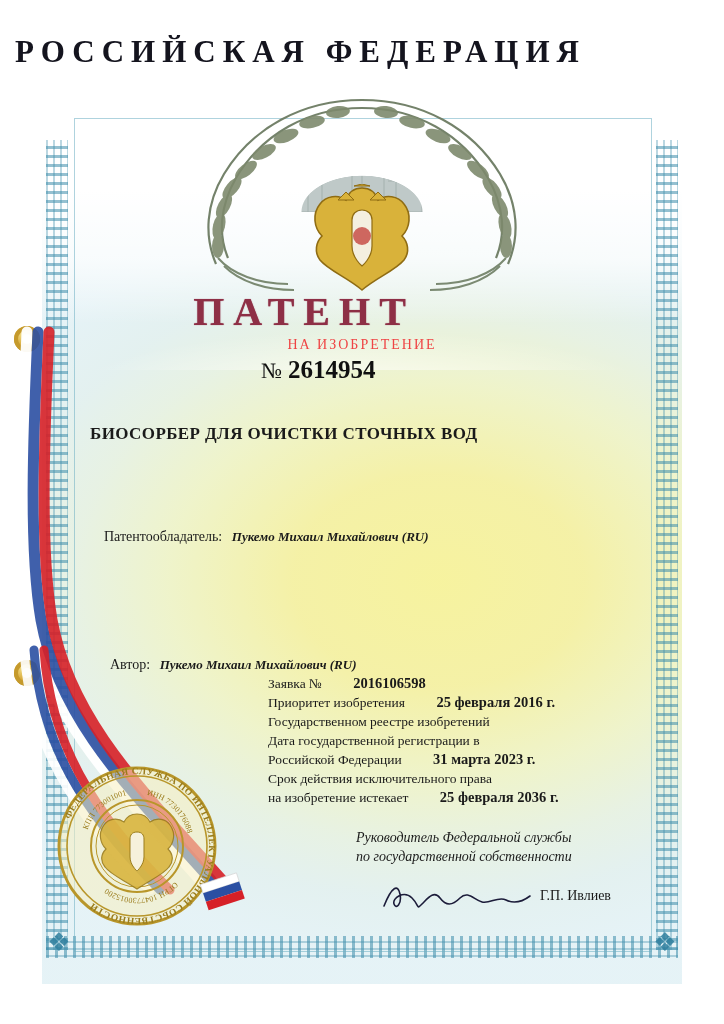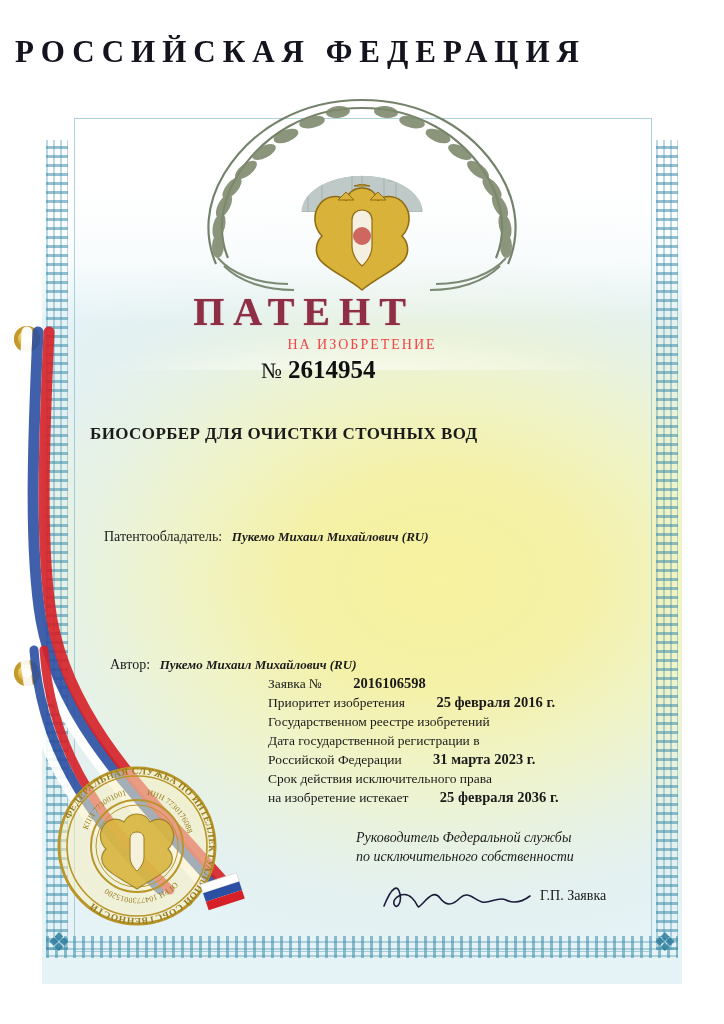--- a/index.html
+++ b/index.html
@@ -407,28 +407,28 @@
       <span>Срок действия исключительного права</span>
     </div>
     <div>
       <span>на изобретение истекает</span>
       <b>25 февраля 2036 г.</b>
     </div>
   </div>
 
   <div class="signblock">
     <div>Руководитель Федеральной службы</div>
-    <div>по исключительного собственности</div>
+    <div>по государственной собственности</div>
   </div>
 
   <svg class="signature" viewBox="0 0 160 34">
     <path d="M6 26 C14 6 20 4 22 14 C24 24 18 30 16 24 C14 18 26 10 34 18 C42 26 38 30 44 24 C50 18 56 10 62 18 C68 26 74 26 82 18 C90 10 96 20 104 22 C112 24 120 16 128 20 C136 24 144 22 152 16" fill="none" stroke="#1c1c3a" stroke-width="1.6" stroke-linecap="round"></path>
   </svg>
 
-  <div class="signer">Г.П. Заявка</div>
+  <div class="signer">Г.П. Ивлиев</div>
 
   <div class="grommet grommet-1"></div>
   <div class="grommet grommet-2"></div>
 
   <svg class="ribbon" viewBox="0 0 250 600">
     <g fill="none" stroke-width="11" stroke-linecap="round">
       <path d="M27 12 C22 120 18 230 30 300 C48 400 120 470 200 560" stroke="#ffffff" opacity=".95"></path>
       <path d="M38 12 C33 120 29 230 41 300 C59 400 131 470 211 560" stroke="#2b4fa2" opacity=".9"></path>
       <path d="M49 12 C44 120 40 230 52 300 C70 400 142 470 222 560" stroke="#d62027" opacity=".9"></path>
     </g>

